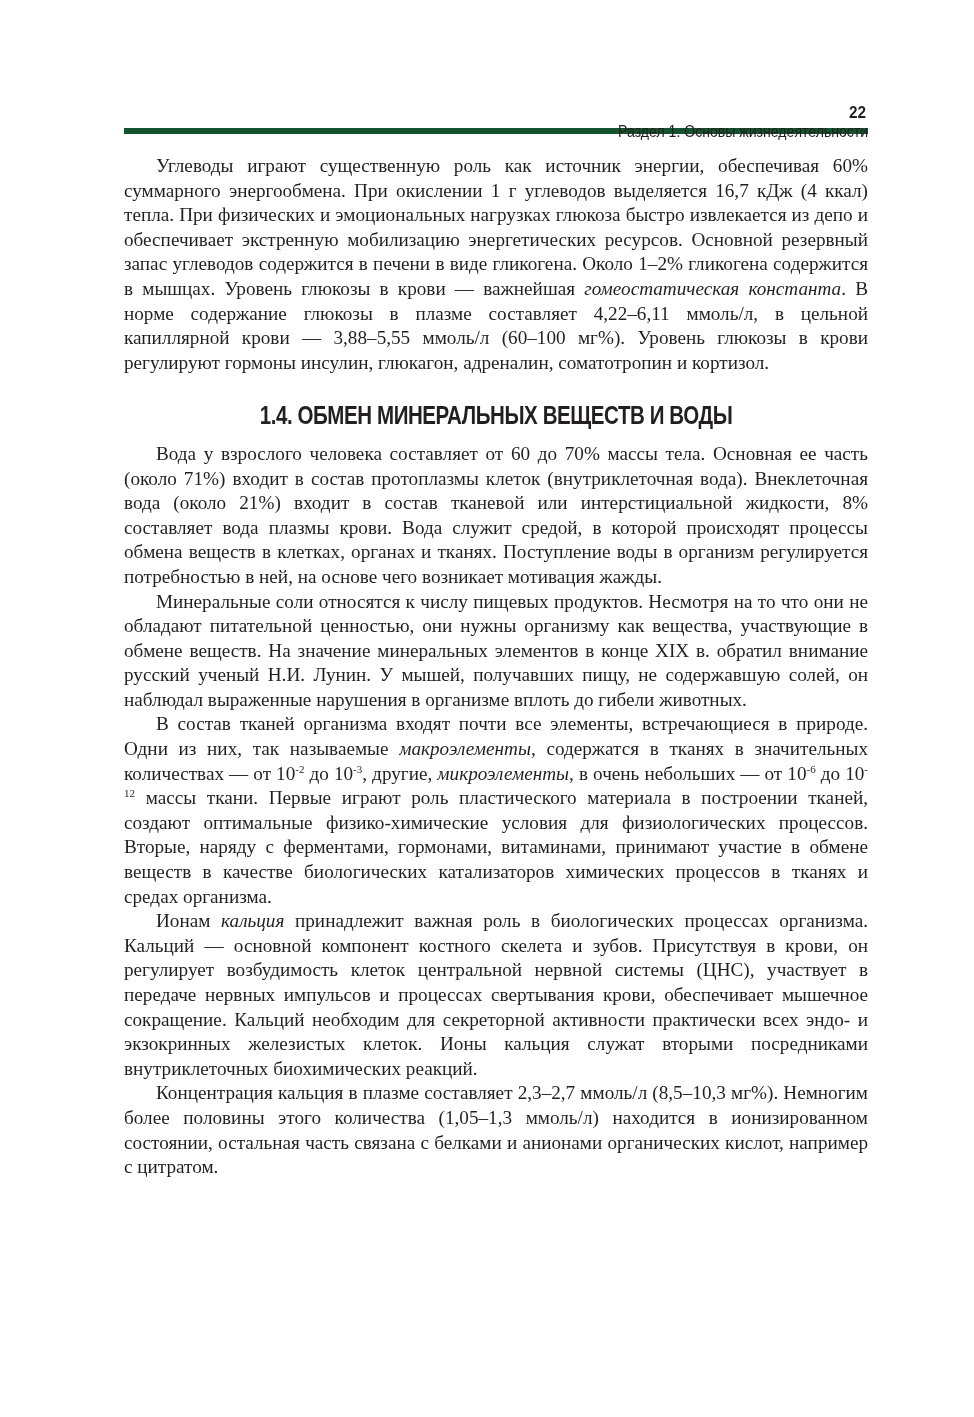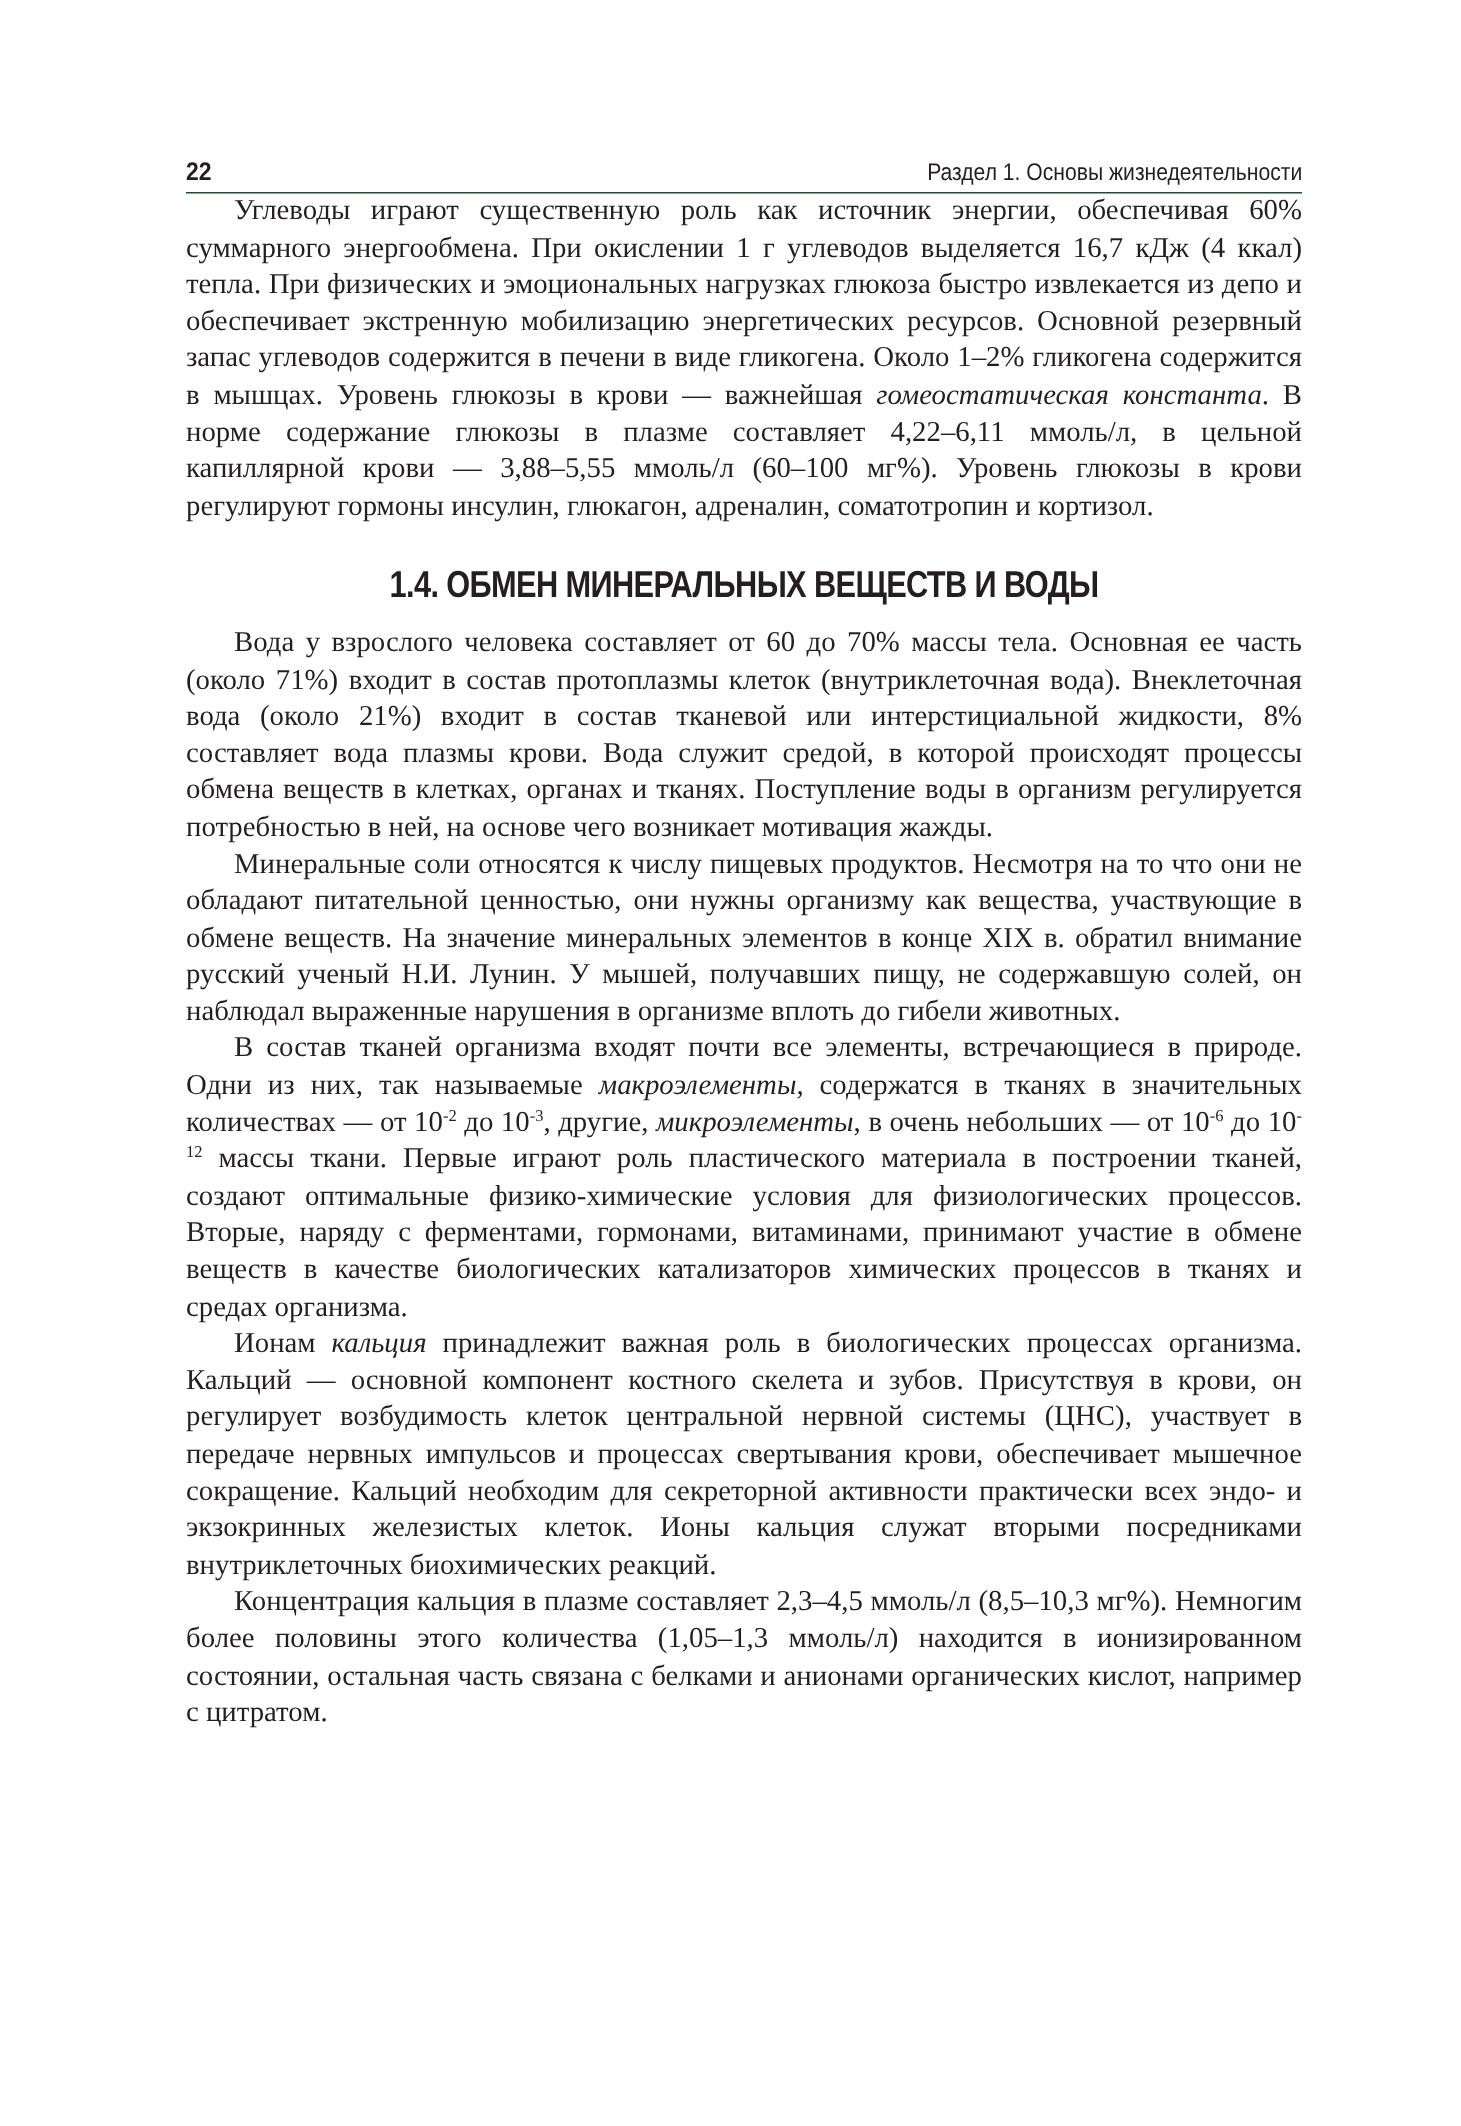--- a/index.html
+++ b/index.html
@@ -1,23 +1,23 @@
 <!DOCTYPE html>
 <html><head>
 <meta charset="utf-8">
 <style>
   html, body { margin: 0; padding: 0; background: #ffffff; }
   body { width: 974px; height: 1417px; position: relative; overflow: hidden; color: #231f20; }
   .page { position: absolute; left: 124px; top: 103px; width: 744px; }
   .running-head { display: flex; justify-content: space-between; align-items: flex-end;
     font-family: "Liberation Sans", sans-serif; height: 22px; padding-bottom: 3px;
-    border-bottom: 1px solid #14532d; }
+    border-bottom: 6px solid #14532d; flex-direction: column; }
   .page-num { font-weight: bold; font-size: 17px; transform: scaleX(0.9); transform-origin: left bottom; }
   .section-title { font-size: 16px; transform: scaleX(0.88); transform-origin: right bottom; white-space: nowrap; }
-  .body { font-family: "Liberation Serif", serif; font-size: 19.2px;
+  .body { margin-top: 20px; font-family: "Liberation Serif", serif; font-size: 19.2px;
     line-height: 24.6px; text-align: justify; hyphens: manual; }
   .body p { margin: 0; text-indent: 32px; }
   h2 { font-family: "Liberation Sans", sans-serif; font-weight: bold; font-size: 25px;
     text-align: center; margin: 28px 0 14px 0; letter-spacing: -0.5px;
     transform: scaleX(0.82); transform-origin: center; white-space: nowrap; }
   sup { font-size: 11px; line-height: 0; vertical-align: 7px; }
   em { font-style: italic; }
   strong { font-weight: normal; }
 </style>
 </head>
@@ -35,15 +35,15 @@
     <h2>1.4. ОБМЕН МИНЕРАЛЬНЫХ ВЕЩЕСТВ И ВОДЫ</h2>
 
     <p><strong>Вода</strong><span> у взрослого человека составляет от 60 до 70% массы тела. Основная ее часть (около 71%) входит в состав протоплазмы клеток (внутриклеточная вода). Внеклеточная вода (около 21%) входит в состав тканевой или интерстициальной жидкости, 8% составляет вода плазмы крови. Вода служит средой, в которой происходят процессы обмена веществ в клетках, органах и тканях. Поступление воды в организм регулируется потребностью в ней, на основе чего возникает мотивация жажды.</span></p>
 
     <p>Минеральные соли относятся к числу пищевых продуктов. Несмотря на то что они не обладают питательной ценностью, они нужны организму как вещества, участвующие в обмене веществ. На значение минеральных элементов в конце XIX в. обратил внимание русский ученый Н.И. Лунин. У мышей, получавших пищу, не содержавшую солей, он наблюдал выраженные нарушения в организме вплоть до гибели животных.</p>
 
     <p><span>В состав тканей организма входят почти все элементы, встречающиеся в природе. Одни из них, так называемые </span><em>макроэлементы</em><span>, содержатся в тканях в значительных количествах — от 10</span><sup>-2</sup><span> до 10</span><sup>-3</sup><span>, другие, </span><em>микроэлементы</em><span>, в очень небольших — от 10</span><sup>-6</sup><span> до 10</span><sup>-12</sup><span> массы ткани. Первые играют роль пластического материала в построении тканей, создают оптимальные физико-химические условия для физиологических процессов. Вторые, наряду с ферментами, гормонами, витаминами, принимают участие в обмене веществ в качестве биологических катализаторов химических процессов в тканях и средах организма.</span></p>
 
     <p><span>Ионам </span><em>кальция</em><span> принадлежит важная роль в биологических процессах организма. Кальций — основной компонент костного скелета и зубов. Присутствуя в крови, он регулирует возбудимость клеток центральной нервной системы (ЦНС), участвует в передаче нервных импульсов и процессах свертывания крови, обеспечивает мышечное сокращение. Кальций необходим для секреторной активности практически всех эндо- и экзокринных железистых клеток. Ионы кальция служат вторыми посредниками внутриклеточных биохимических реакций.</span></p>
 
-    <p>Концентрация кальция в плазме составляет 2,3–4,5 ммоль/л (8,5–10,3 мг%). Немногим более половины этого количества (1,05–1,3 ммоль/л) находится в ионизированном состоянии, остальная часть связана с белками и анионами органических кислот, например с цитратом.</p>
+    <p>Концентрация кальция в плазме составляет 2,3–2,7 ммоль/л (8,5–10,3 мг%). Немногим более половины этого количества (1,05–1,3 ммоль/л) находится в ионизированном состоянии, остальная часть связана с белками и анионами органических кислот, например с цитратом.</p>
   </div>
 </div>
 
 </body></html>

